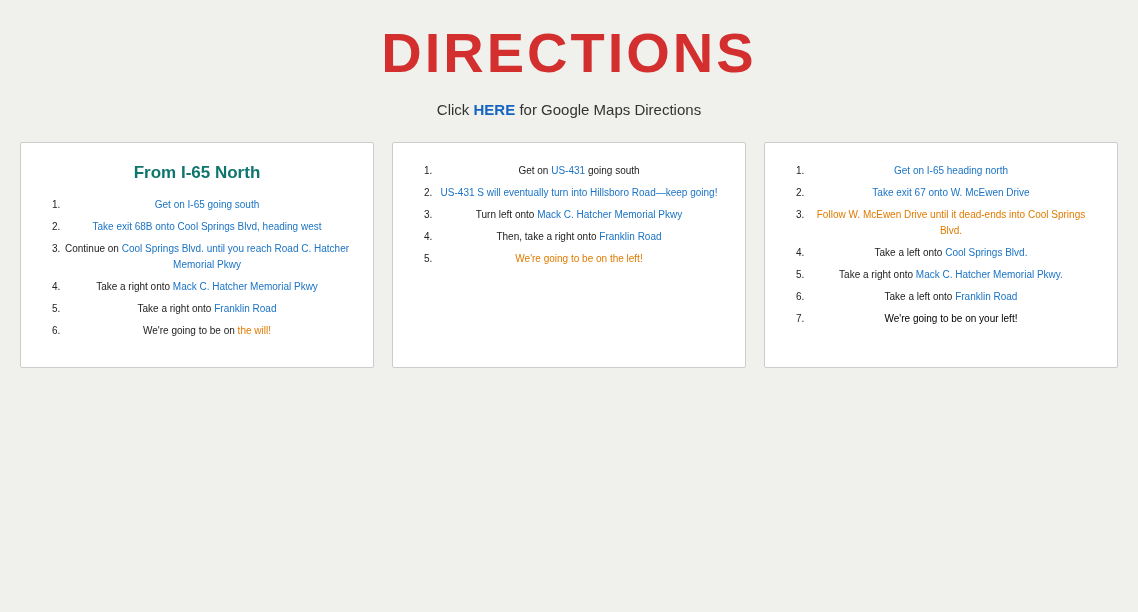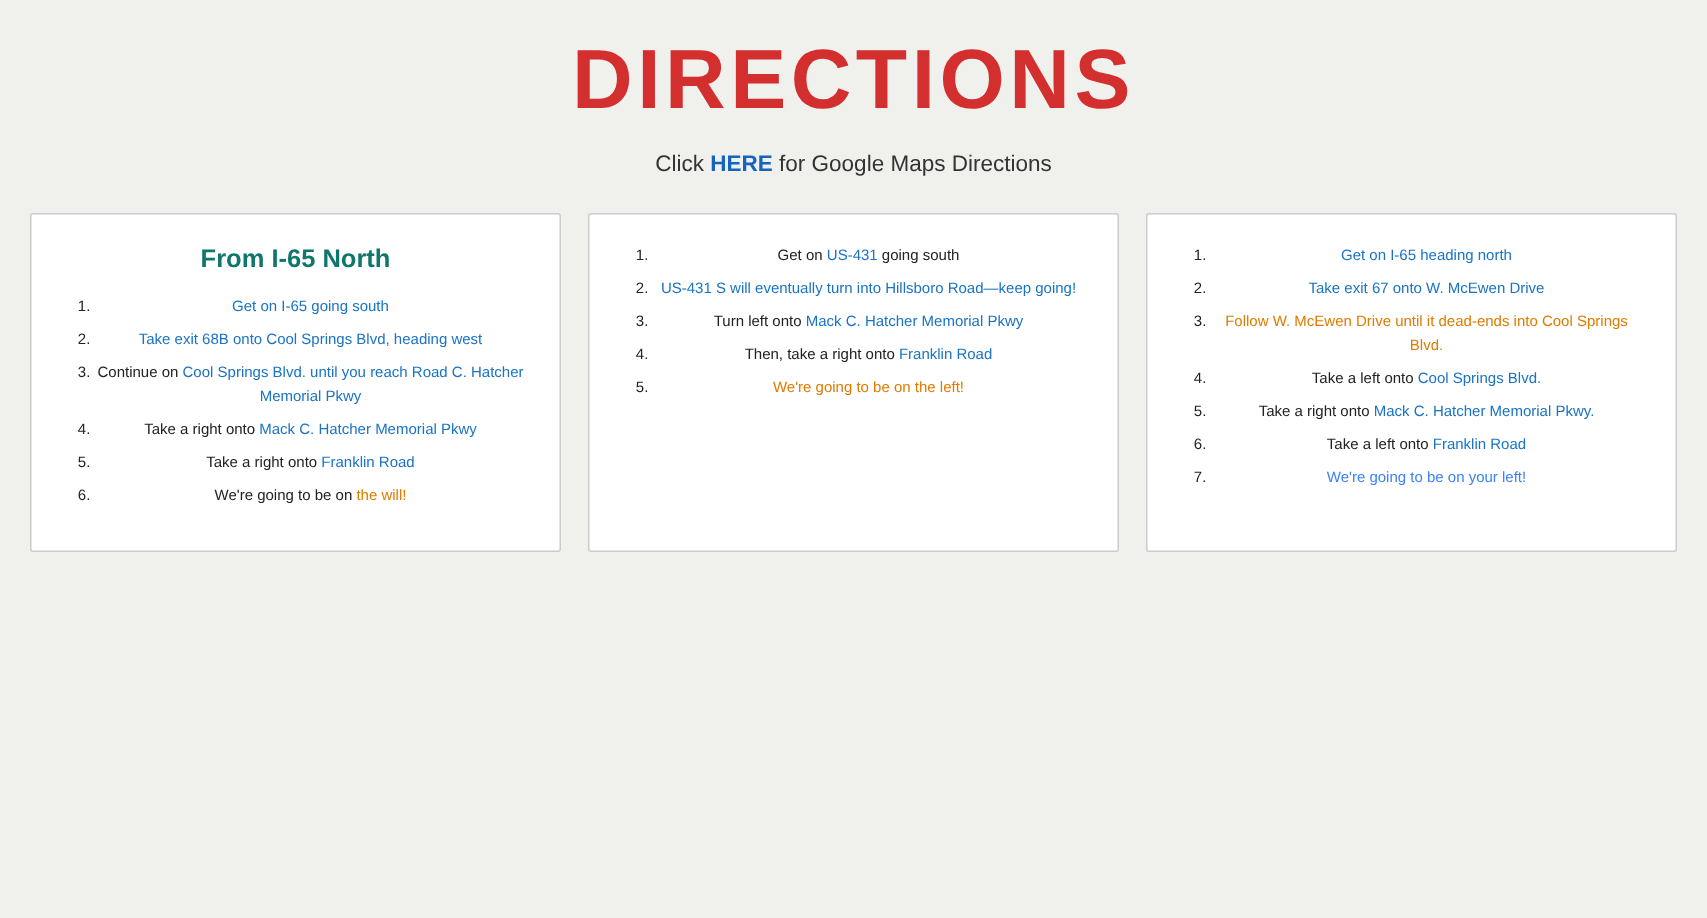--- a/index.html
+++ b/index.html
@@ -109,16 +109,16 @@
       </ol>
     </div>
     <div class="direction-card">
       <ol class="direction-list">
         <li><span style="color:#1a73c4">Get on I-65 heading north</span></li>
         <li><span style="color:#1a73c4">Take exit 67 onto W. McEwen Drive</span></li>
         <li><span style="color:#e07b00">Follow W. McEwen Drive until it dead-ends into Cool Springs Blvd.</span></li>
         <li>Take a left onto <span style="color:#1a73c4">Cool Springs Blvd.</span></li>
         <li>Take a right onto <span style="color:#1a73c4">Mack C. Hatcher Memorial Pkwy.</span></li>
         <li>Take a left onto <span style="color:#1a73c4">Franklin Road</span></li>
-        <li><span style="color:#3b82f6">We're going to be on your left!</span></li>
+        <li><span style="color:#000000">We're going to be on your left!</span></li>
       </ol>
     </div>
   </div>
 
 </body></html>

